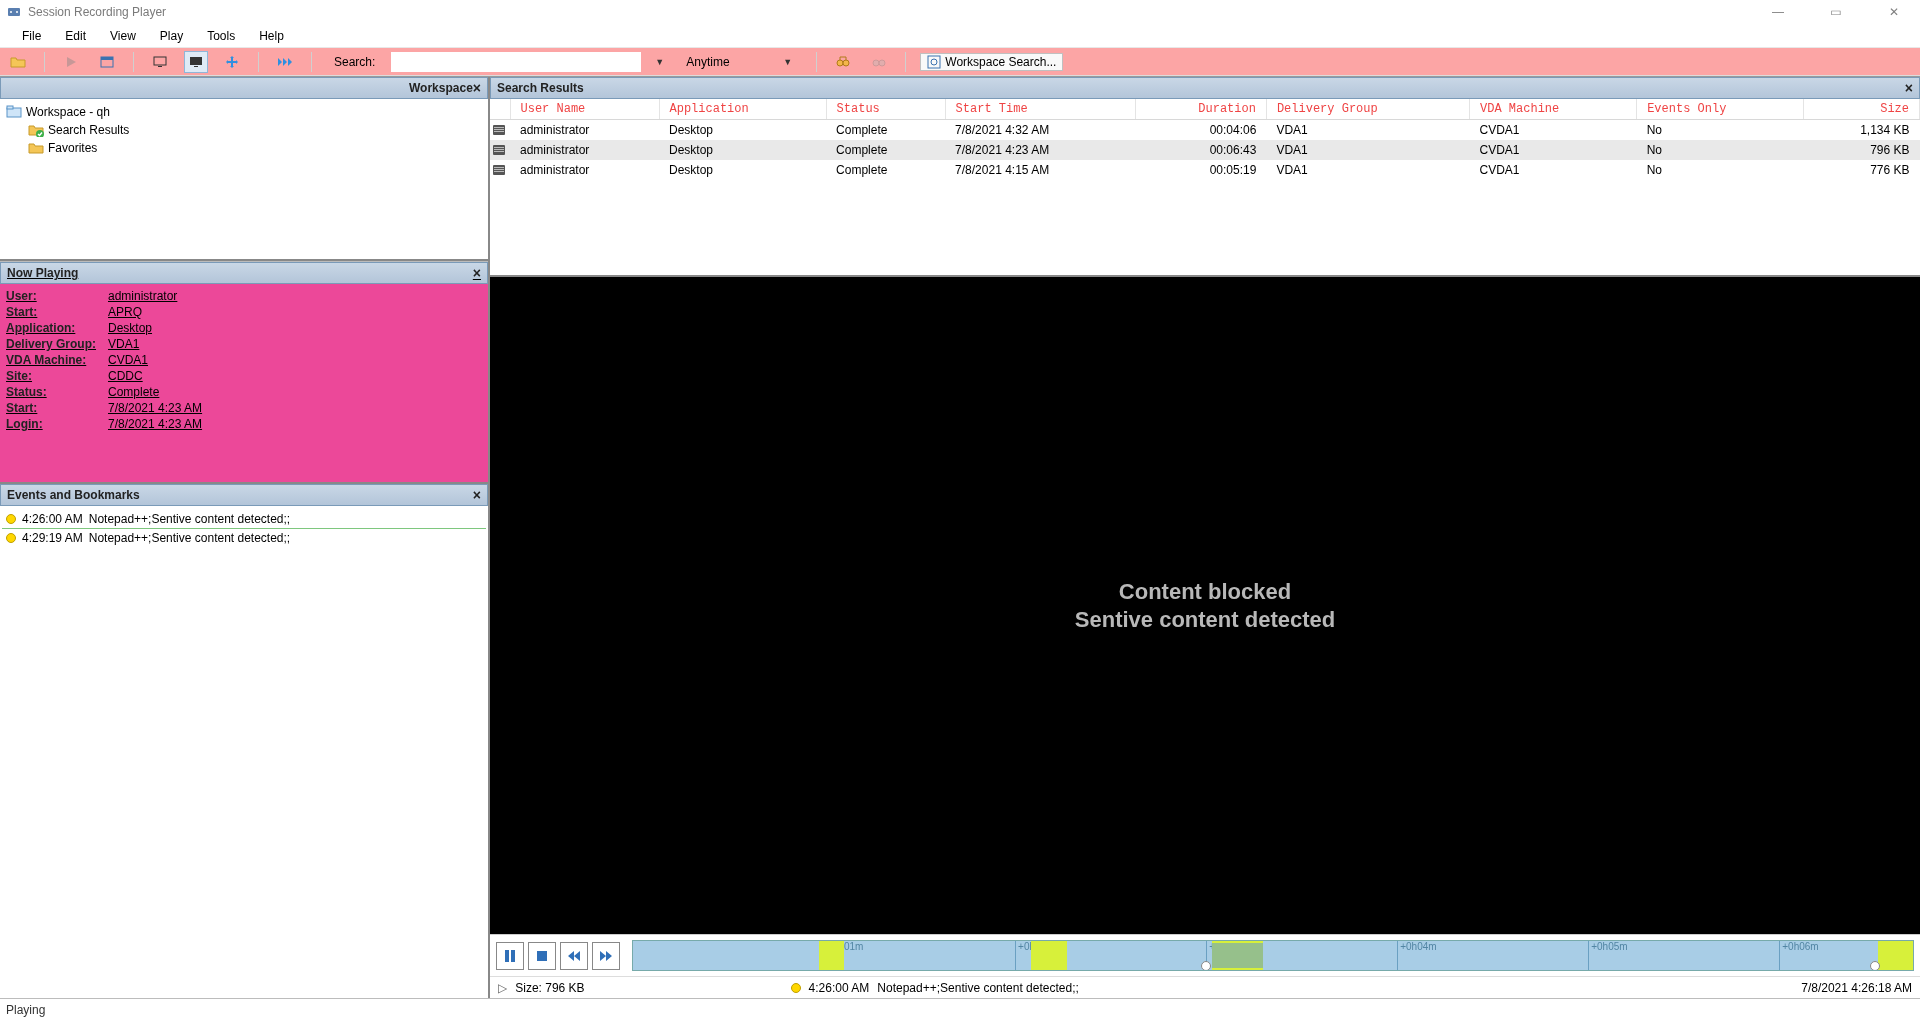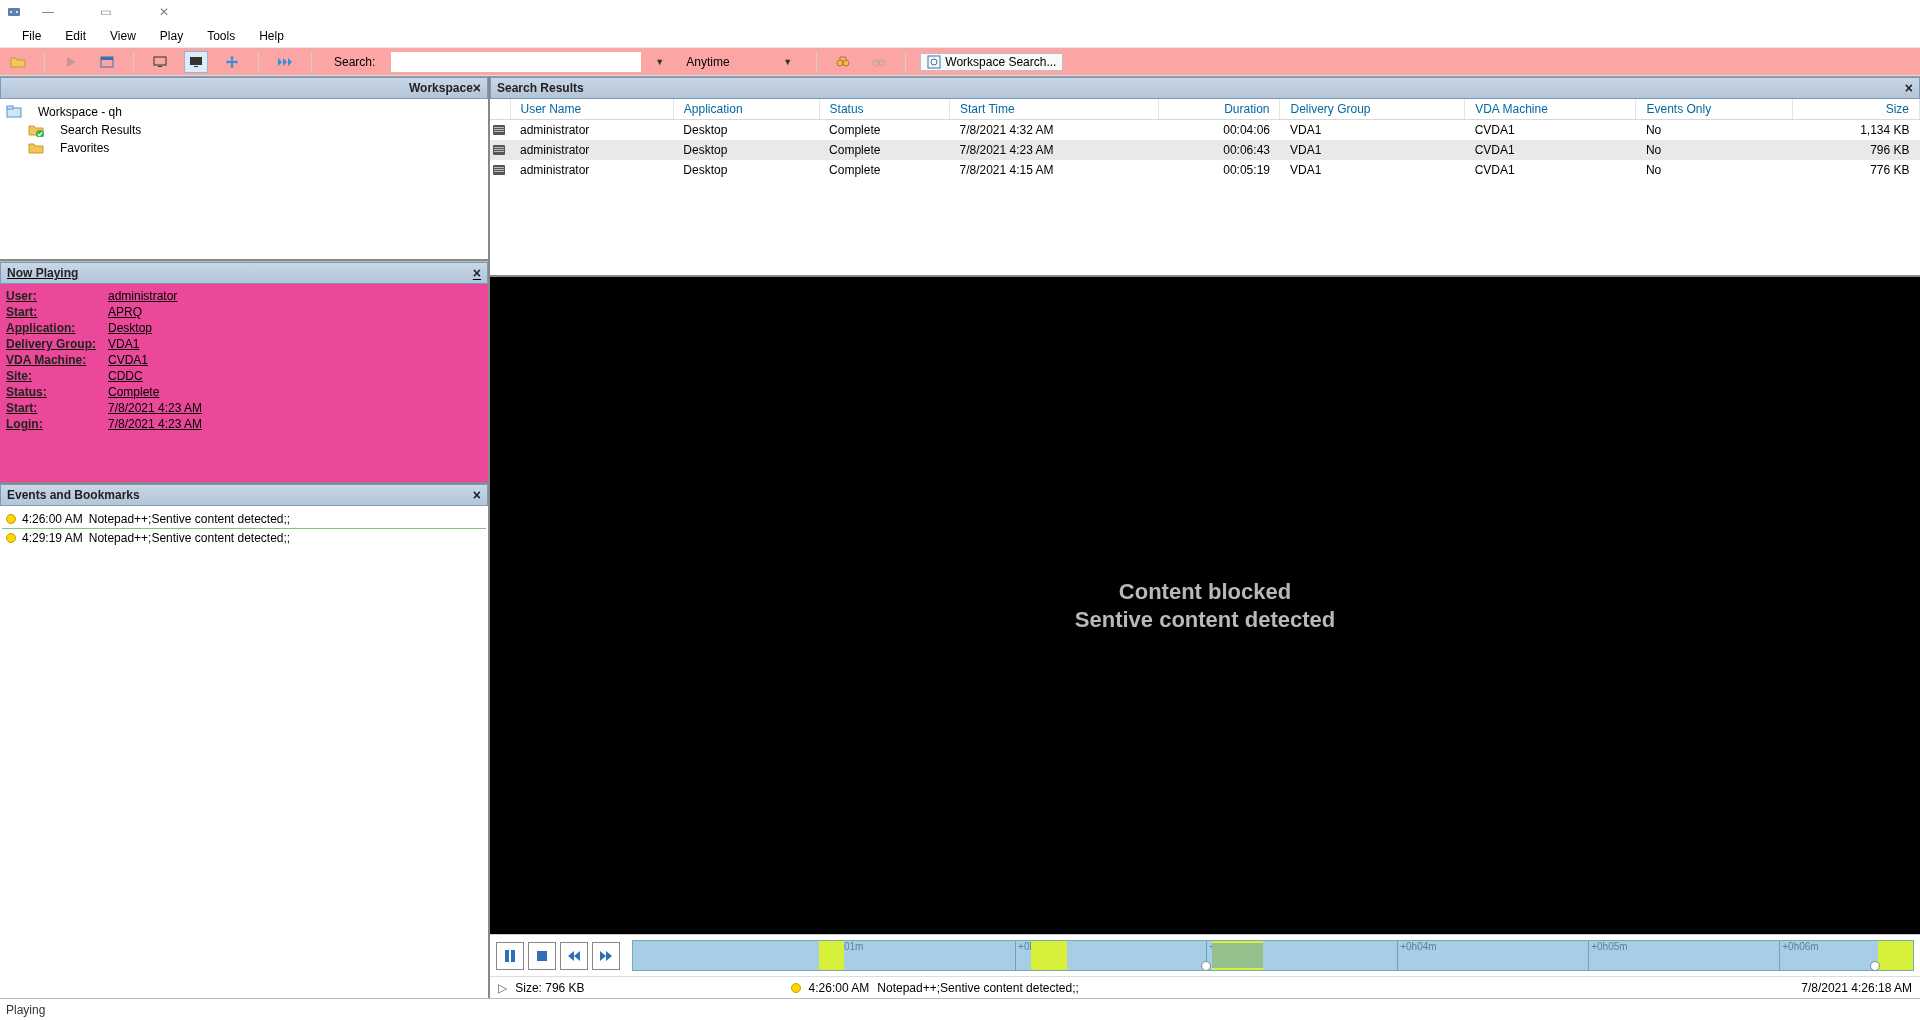--- a/index.html
+++ b/index.html
@@ -32,21 +32,21 @@
 .right-col { flex: 1; display: flex; flex-direction: column; }
 
 
 .panel-hdr { height: 22px; background: linear-gradient(#c9d7e6,#b3c5d9); border:1px solid #7a9ab8; display: flex; align-items: center; padding: 0 6px; font-weight: bold; color:#222;}
 .panel-hdr .title { flex:1; }
 .panel-hdr .close { font-size: 14px; cursor:default; font-weight:bold;}
 
 
 .workspace-panel { border-bottom:2px solid #888;text-align:right;}
 .workspace-body { height: 160px; padding: 4px 6px; background:#fff;}
-.tree-node { display:flex; align-items: center; gap:16px; padding:1px 0;}
+.tree-node { display:flex; align-items: center; gap:4px; padding:1px 0;}
 .tree-node.child { padding-left: 22px; }
 .tree-icon { width:16px; height:16px; display:flex;align-items:center;justify-content:center;}
 
 
 .nowplaying-panel { border-top:1px solid #bbb; border-bottom:2px solid #888;text-decoration:underline;}
 .nowplaying-body { height: 198px; overflow-y: scroll; padding: 4px 6px; background:#ec4899;}
 .np-row { display:flex; padding:1px 0;}
 .np-row .label { width: 102px; font-weight:bold; color:#222;}
 .np-row .val { flex:1; }
 
@@ -54,21 +54,21 @@
 .events-panel {flex:1; display:flex; flex-direction:column;}
 .events-body { flex:1; padding: 4px 2px; background:#fff;}
 .ev-row { display:flex; align-items:center; gap:6px; padding:2px 4px;}
 .ev-dot { width:10px; height:10px; border-radius:50%; background:#ffd700; border:1px solid #c0a000;}
 .ev-row.first { border-bottom:1px solid #7ec77e;}
 
 
 .results-panel {}
 .results-body { height: 176px; background:#fff; overflow:auto;}
 .results-table { width:100%; border-collapse:collapse;}
-.results-table th { text-align:left; font-weight:normal; padding:3px 10px; border-right:1px solid #e4e4e4; border-bottom:1px solid #d8d8d8; background:#fff; color:#0369a1;}
+.results-table th { text-align:left; font-weight:normal; padding:3px 10px; border-right:1px solid #e4e4e4; border-bottom:1px solid #d8d8d8; background:#fff; color:#ef4444;font-family:Liberation Mono, monospace;}
 .results-table th.r { text-align:right;border-radius:8px;}
 .results-table td { padding:3px 10px;}
 .results-table td.r { text-align:right;}
 .results-table tr.selected { background:#e9e9e9;}
 .row-icon-cell{width:20px;padding:0 2px!important;text-align:center;}
 
 
 .player-area { flex:1; background:#000; display:flex; align-items:center; justify-content:center; flex-direction:column; color:#aaa; border-top:2px solid #888;}
 .player-area .msg1 { font-size:22px; font-weight:bold; color:#b8b8b8; margin-bottom:2px;}
 .player-area .msg2 { font-size:22px; font-weight:bold; color:#b8b8b8;}
@@ -100,20 +100,21 @@
 <body>
 
 <div class="titlebar">
   <span class="app-icon">
     <svg width="14" height="14">
         <rect x="1" y="3" width="12" height="8" fill="#5a7fb0" rx="1"></rect>
         <circle cx="4" cy="7" r="1" fill="#fff"></circle>
         <circle cx="10" cy="7" r="1" fill="#fff"></circle>
       </svg>
   </span>
+  <span class="title">Session Recording Player</span>
   <div class="win-btns">
     <span>―</span>
     <span>▭</span>
     <span>✕</span>
   </div>
 </div>
 
 <div class="menubar">
   <span class="menu-item">File</span>
   <span class="menu-item">Edit</span>

